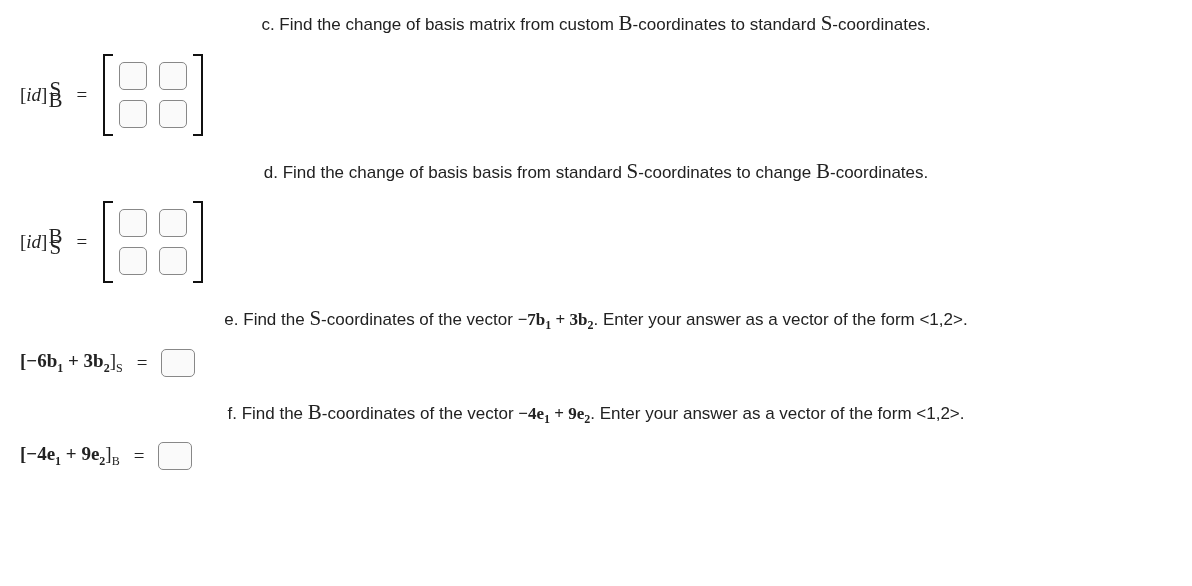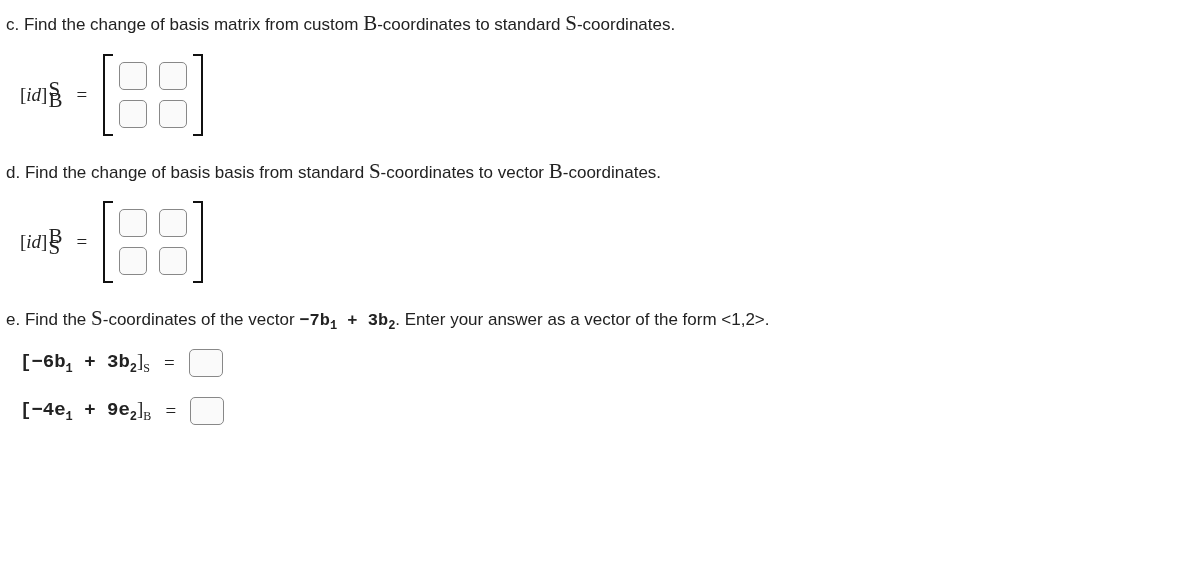--- a/index.html
+++ b/index.html
@@ -7,36 +7,37 @@
       padding: 8px 6px;
       font-family: "Segoe UI", Arial, sans-serif;
       font-size: 17px;
       color: #222;
       background: #fff;
       width: 1192px;
       box-sizing: border-box;
     }
     .question {
       margin-bottom: 18px;
+      text-align: center;
     }
     .qtext {
       margin-bottom: 14px;
       line-height: 1.5;
     }
     .mathline {
       display: flex;
       align-items: center;
       gap: 10px;
       margin: 6px 0 20px 14px;
       font-family: "Cambria Math", "Times New Roman", serif;
       font-size: 19px;
     }
     .calS { font-family: "Brush Script MT", cursive; font-size: 21px; }
     .calB { font-family: "Brush Script MT", cursive; font-size: 21px; }
-    .bold { font-weight: bold; font-family: Liberation Mono, monospace; }
+    .bold { font-weight: bold; }
     .sub { font-size: 12px; vertical-align: sub; }
 
     
     .matrix {
       display: inline-flex;
       align-items: stretch;
     }
     .bracket {
       font-family: "Times New Roman", serif;
       width: 14px;
@@ -120,21 +121,21 @@
       <span class="bracket bracket-r">
           <span class="btop"></span>
           <span class="bbot"></span>
         </span>
     </span>
   </div>
 </div>
 
 <div class="question">
   <div class="qtext">
-    <span>d. Find the change of basis basis from standard </span><span class="calS">S</span><span>-coordinates to vector </span><span class="calB">B</span><span>-coordinates.</span>
+    <span>d. Find the change of basis basis from standard </span><span class="calS">S</span><span>-coordinates to change </span><span class="calB">B</span><span>-coordinates.</span>
   </div>
   <div class="mathline">
     <span class="id-label">
       [<span style="font-style:italic">id</span>]<span class="supsub">
           <span class="top calB">B</span>
           <span class="bot calS">S</span>
         </span>
     </span>
     <span class="eq">=</span>
     <span class="matrix">
@@ -161,18 +162,21 @@
     <span>e. Find the </span><span class="calS">S</span><span>-coordinates of the vector </span><span style="font-family:'Cambria Math','Times New Roman',serif"><span class="bold">−7b</span><span class="sub bold">1</span><span class="bold"> + 3b</span><span class="sub bold">2</span></span><span>. Enter your answer as a vector of the form &lt;1,2&gt;.</span>
   </div>
   <div class="mathline">
     <span><span class="bold">[−6b</span><span class="sub bold">1</span><span class="bold"> + 3b</span><span class="sub bold">2</span><span>]</span><span class="sub calS">S</span></span>
     <span class="eq">=</span>
     <span class="ansbox ansbox-wide"></span>
   </div>
 </div>
 
 <div class="question">
+  <div class="qtext">
+    <span>f. Find the </span><span class="calB">B</span><span>-coordinates of the vector </span><span style="font-family:'Cambria Math','Times New Roman',serif"><span class="bold">−4e</span><span class="sub bold">1</span><span class="bold"> + 9e</span><span class="sub bold">2</span></span><span>. Enter your answer as a vector of the form &lt;1,2&gt;.</span>
+  </div>
   <div class="mathline">
     <span><span class="bold">[−4e</span><span class="sub bold">1</span><span class="bold"> + 9e</span><span class="sub bold">2</span><span>]</span><span class="sub calB">B</span></span>
     <span class="eq">=</span>
     <span class="ansbox ansbox-wide"></span>
   </div>
 </div>
 
 </body></html>

